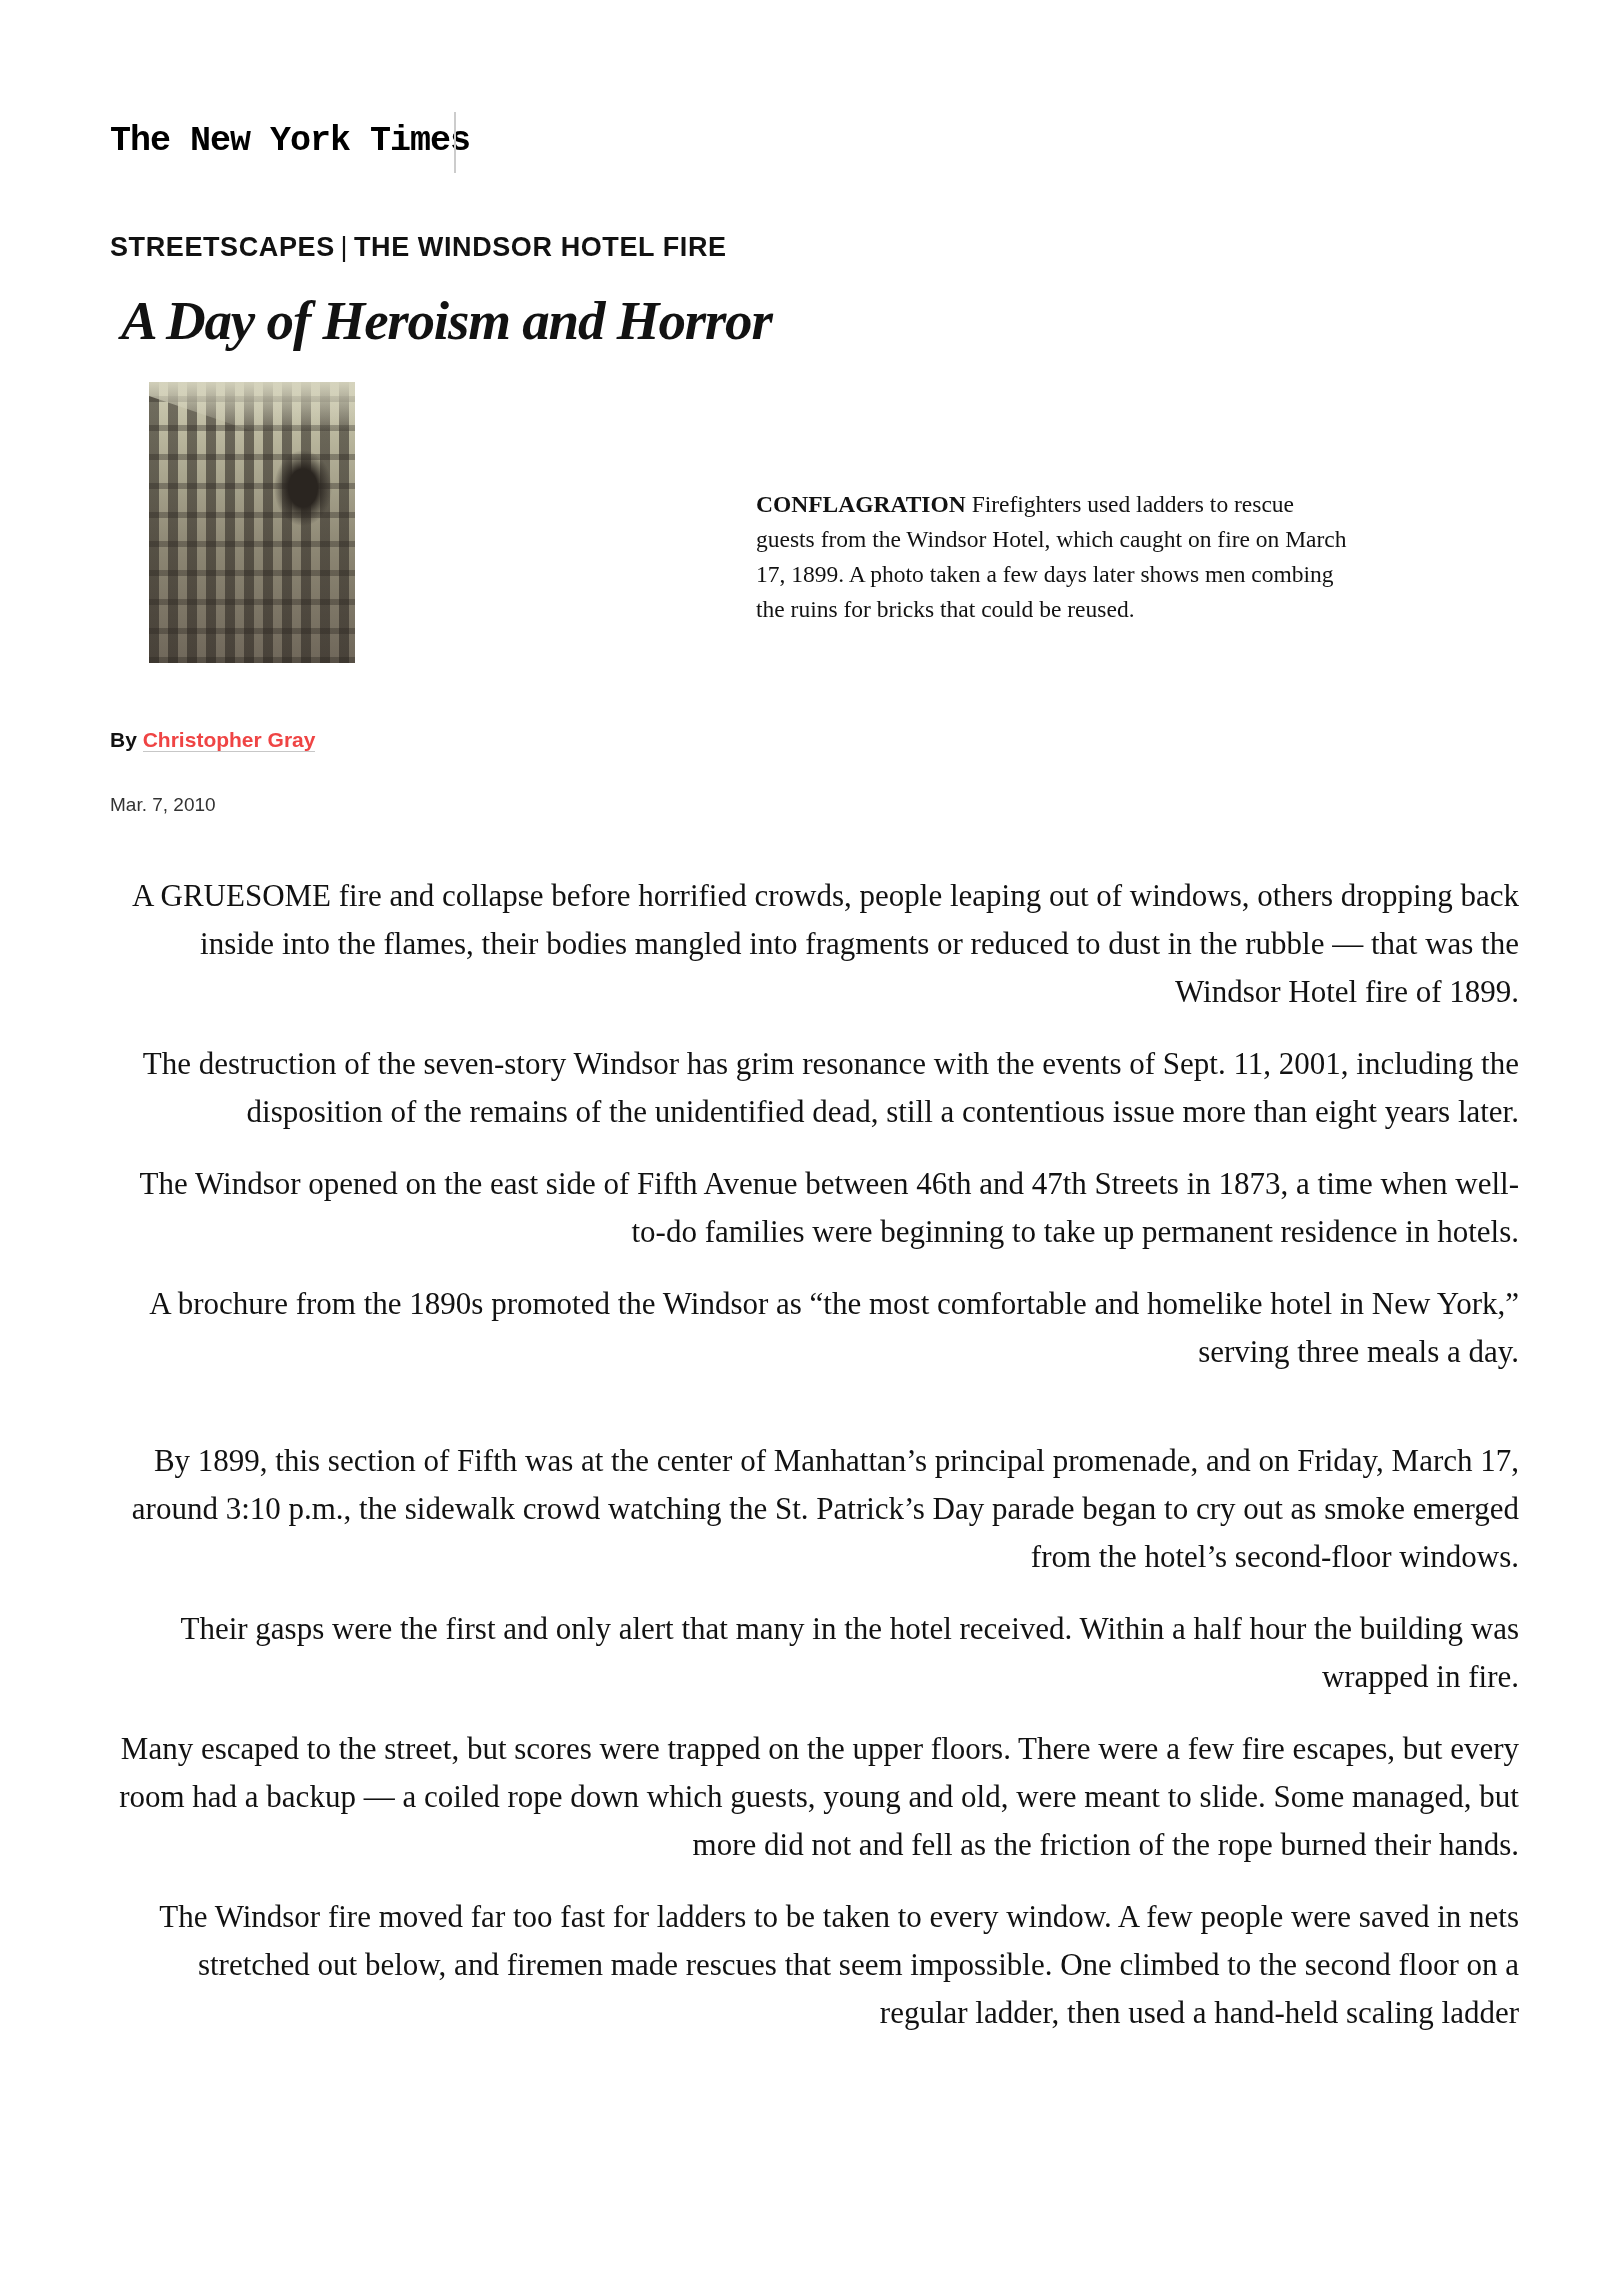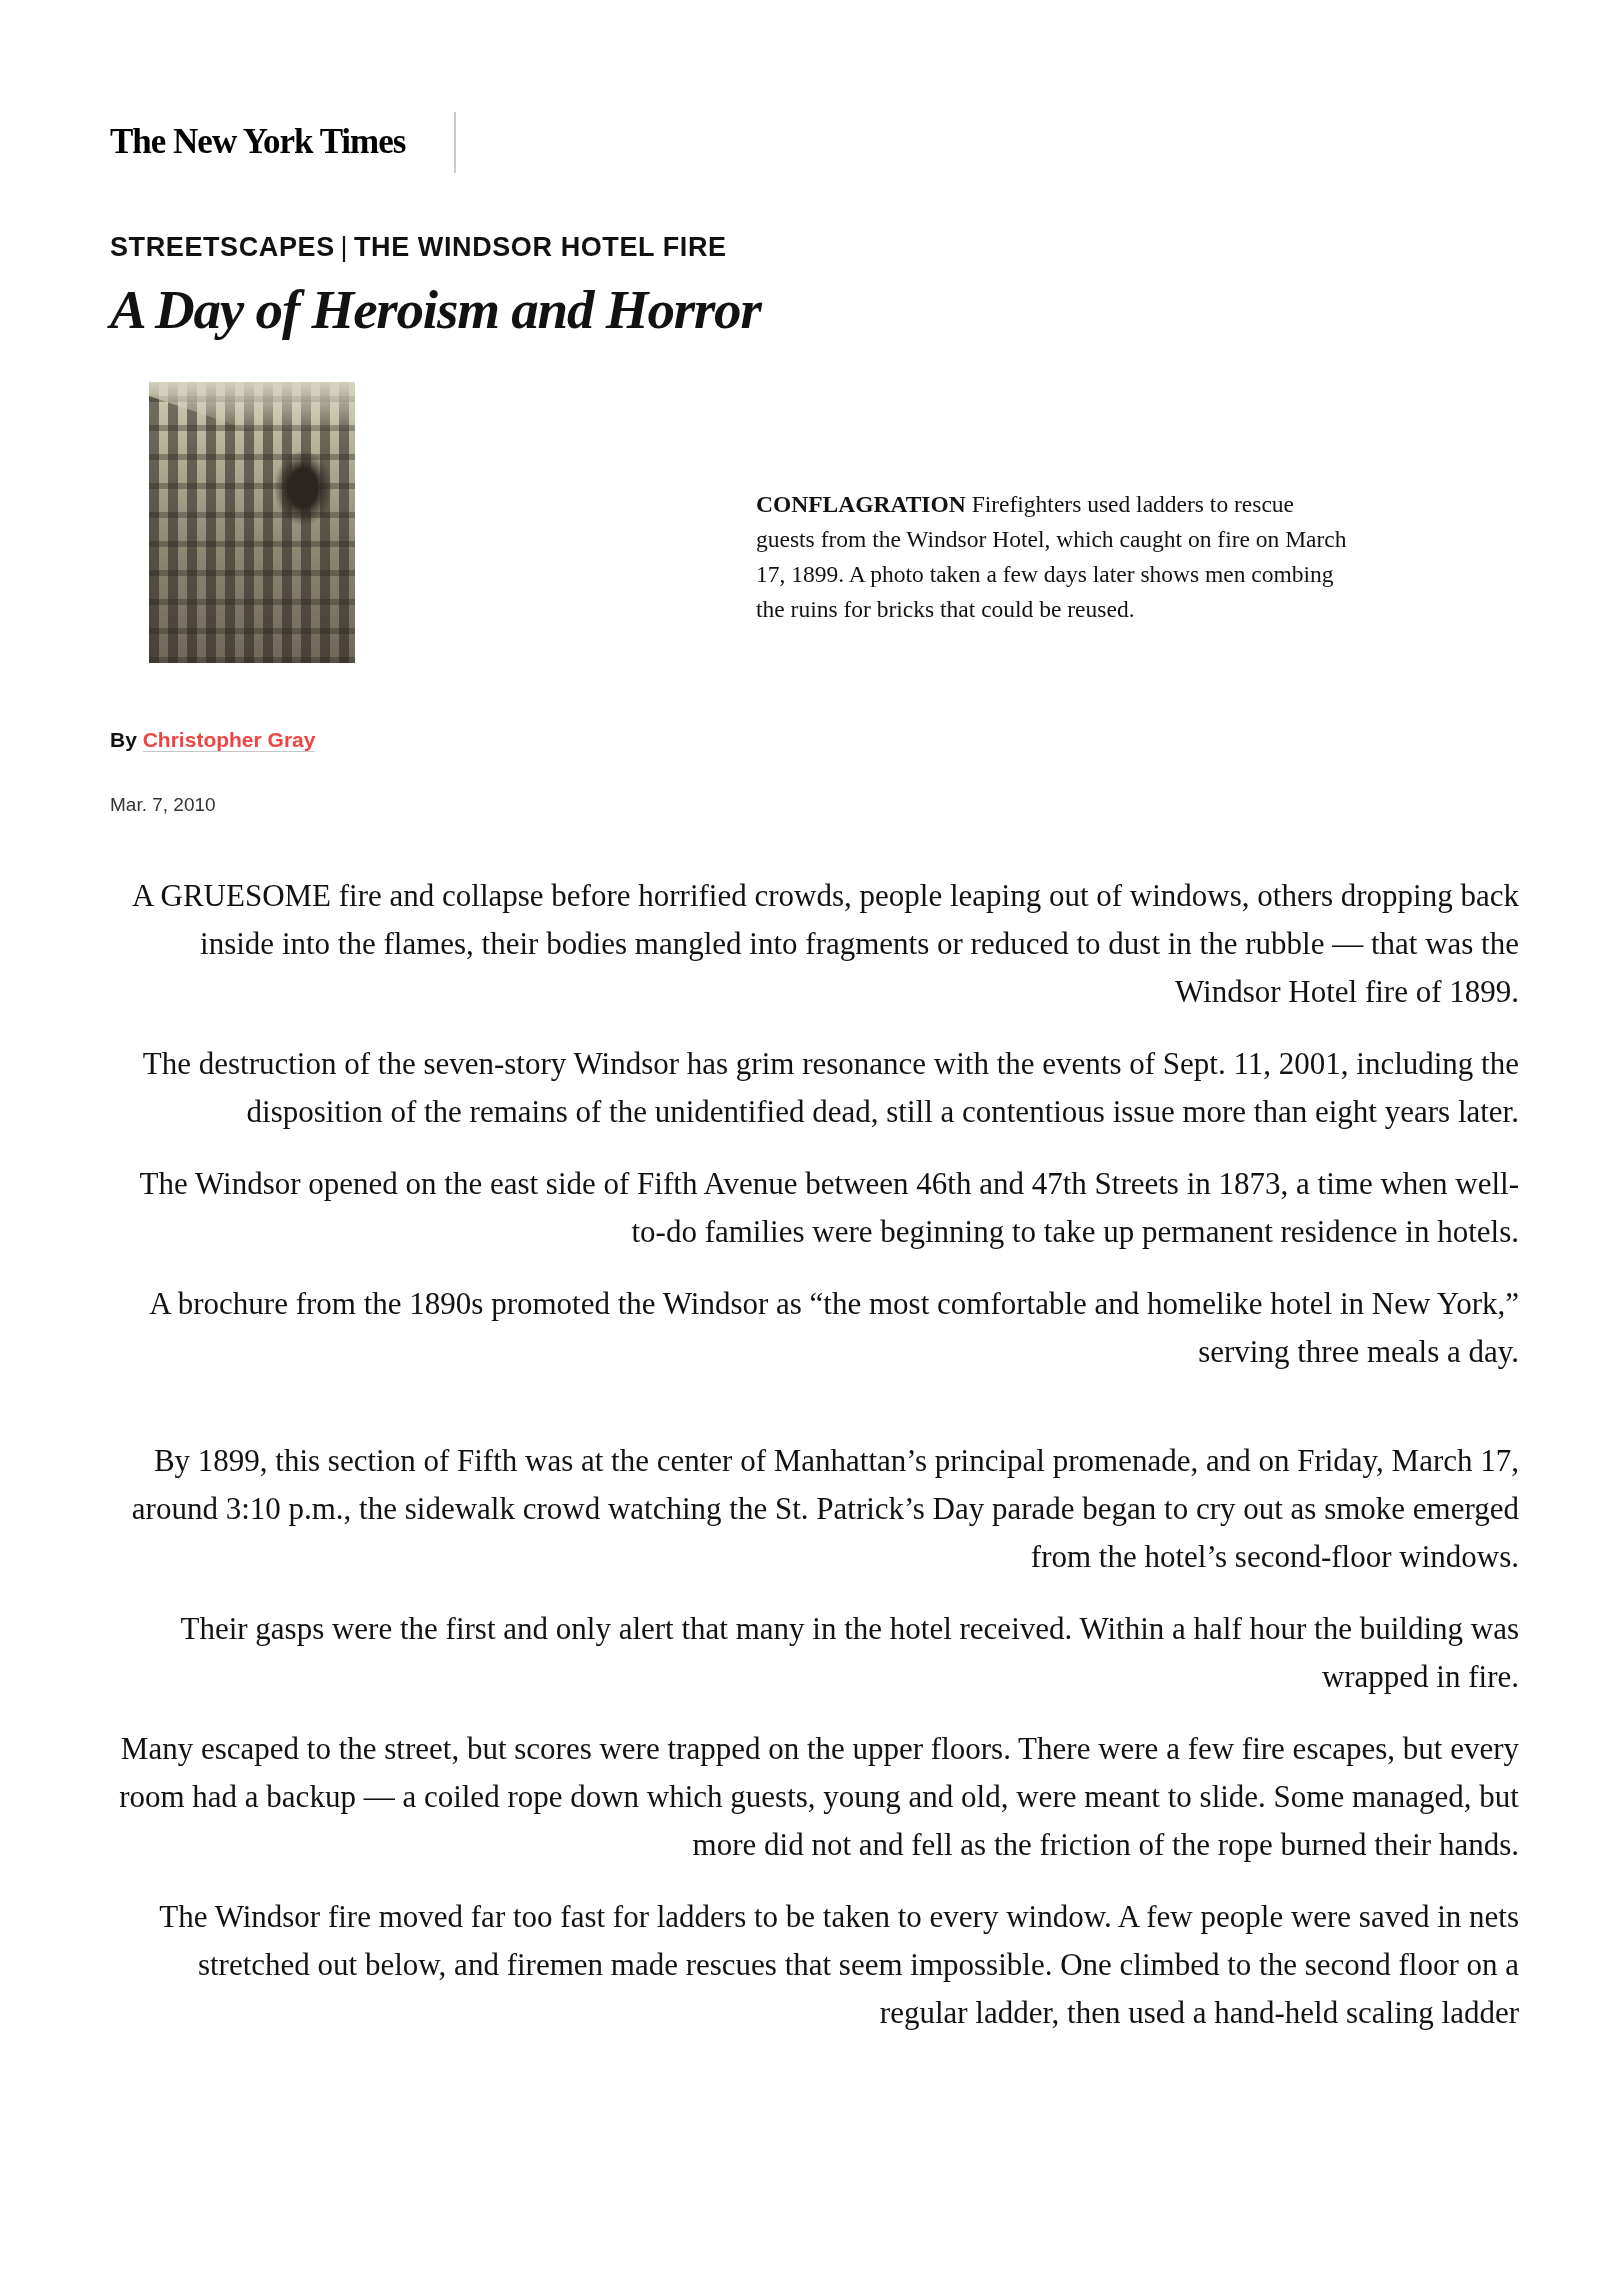--- a/index.html
+++ b/index.html
@@ -12,21 +12,21 @@
   }
   .masthead {
     position: absolute;
     left: 110px;
     top: 108px;
     height: 67px;
     display: flex;
     align-items: center;
   }
   .logo {
-    font-family: Liberation Serif, serif;
+    font-family: Liberation Mono, monospace;
     font-weight: bold;
     font-size: 35px;
     letter-spacing: -1px;
     color: #000;
     line-height: 1;
     transform: scaleX(0.93);
     transform-origin: left center;
     white-space: nowrap;
     width: 327px;
   }
@@ -47,21 +47,21 @@
     font-size: 27px;
     letter-spacing: 0.6px;
     color: #121212;
     white-space: nowrap;
   }
   .kicker .sep { padding: 0 5.8px; font-weight: normal; }
   .headline {
     position: absolute;
     left: 109px;
     top: 279px;
-    margin: 1px;
+    margin: 12px;
     font-family: "Liberation Serif", serif;
     font-style: italic;
     font-weight: bold;
     font-size: 55px;
     letter-spacing: -1.2px;
     line-height: 1.1;
     color: #121212;
     white-space: nowrap;
   }
   .figure {

